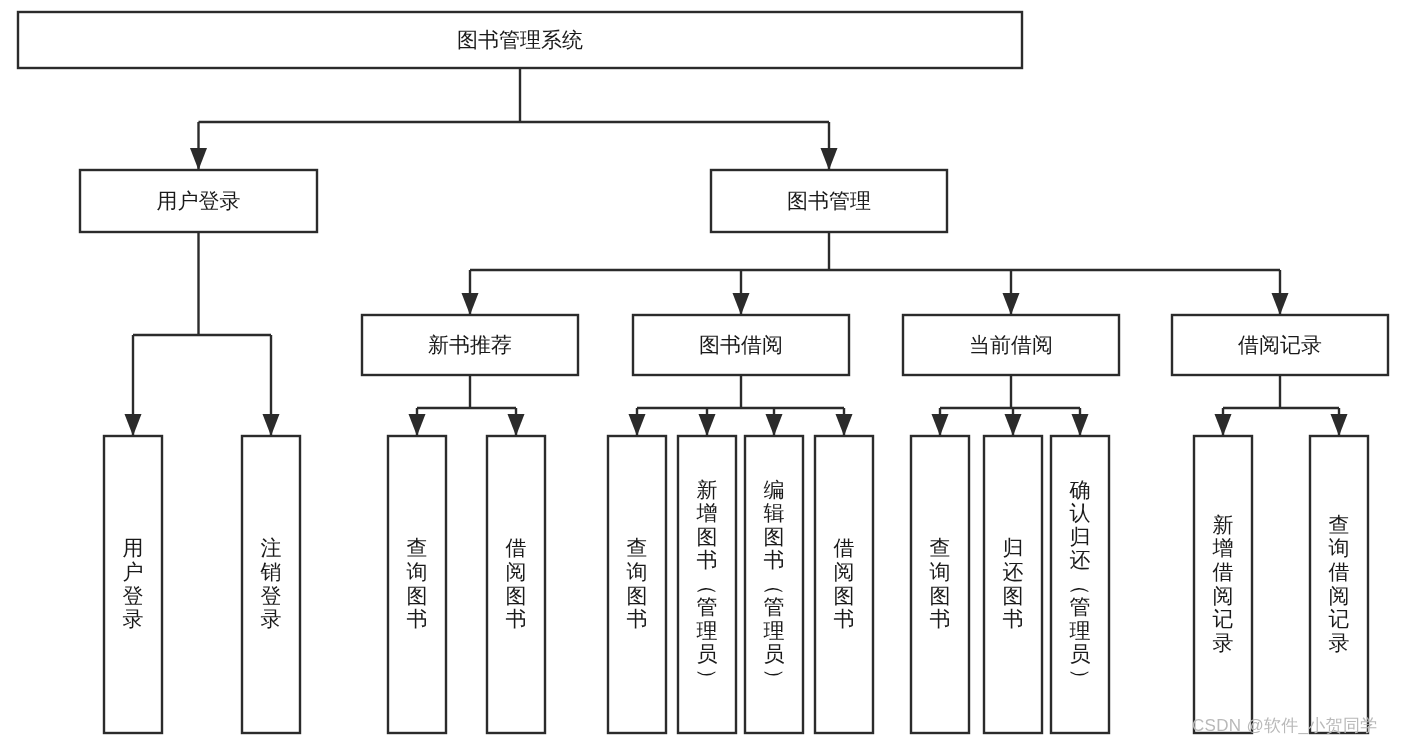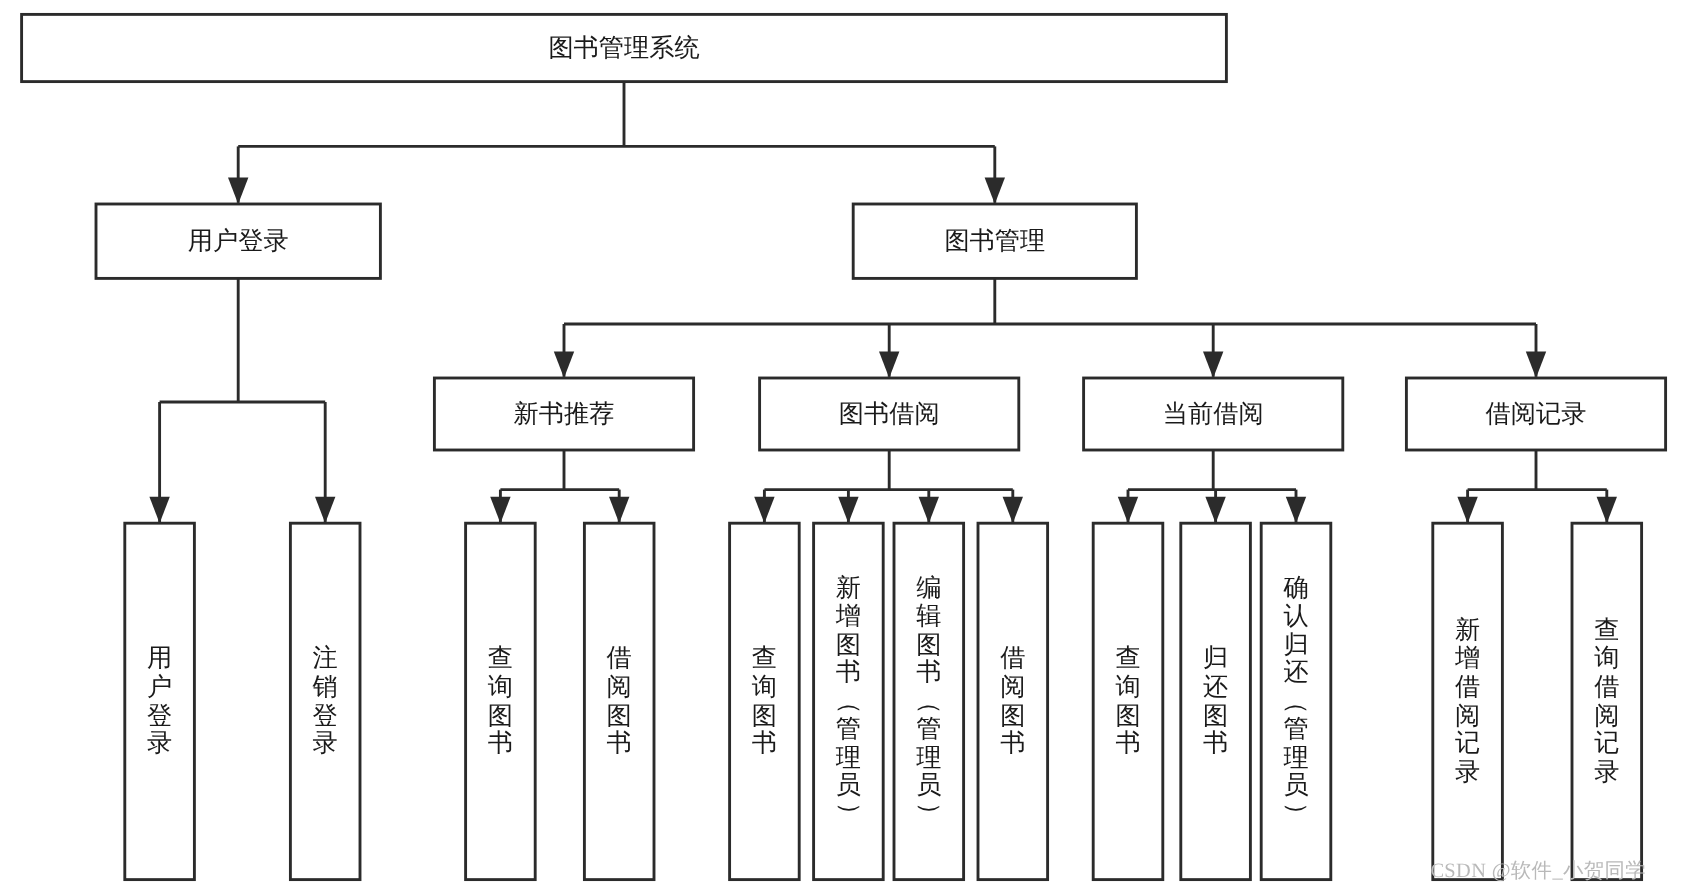--- a/index.html
+++ b/index.html
@@ -64,21 +64,21 @@
     display: block;
     text-align: center;
   }
   .v-char.rot {
     transform: rotate(90deg);
   }
   .watermark {
     position: absolute;
     left: 1192px;
     top: 714px;
-    font-family: Liberation Serif, serif;
+    font-family: Liberation Sans, sans-serif;
     font-size: 17px;
     color: #b9b9b9;
     white-space: nowrap;
     letter-spacing: 0.3px;
   }
 </style>
 </head>
 <body>
 
 <div id="diagram-root">

